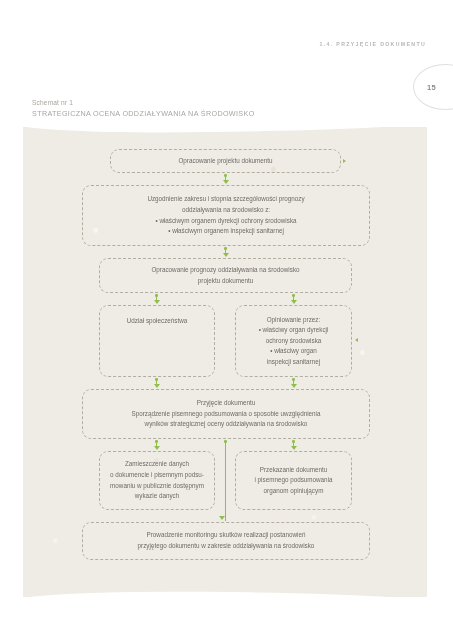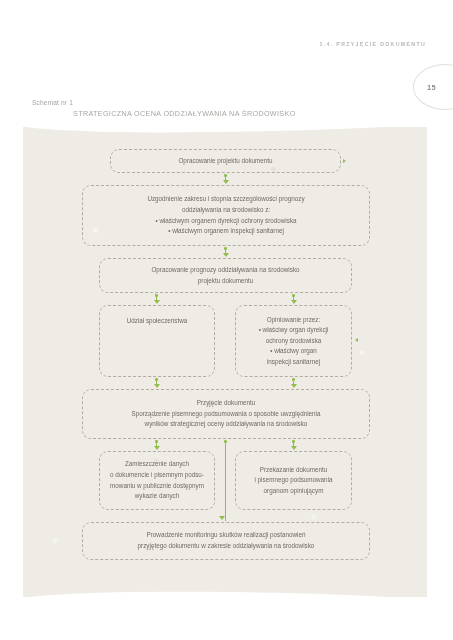--- a/index.html
+++ b/index.html
@@ -61,21 +61,20 @@
     color: #a9a5a0;
   }
   .caption-line1 {
     font-size: 6.6px;
     letter-spacing: 0.15px;
     margin-bottom: 3.2px;
   }
   .caption-line2 {
     font-size: 7.2px;
     letter-spacing: 0.35px;
-    margin-left: 41px;
   }
 
   
   .panel {
     position: absolute;
     left: 23px;
     top: 127px;
     width: 404px;
     height: 470px;
     background: #efece6;

